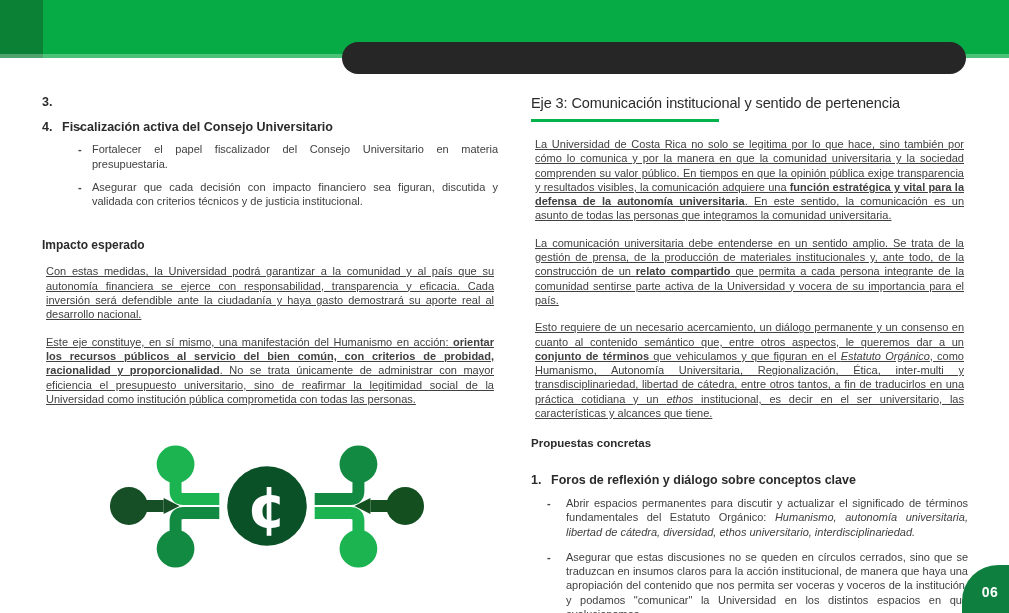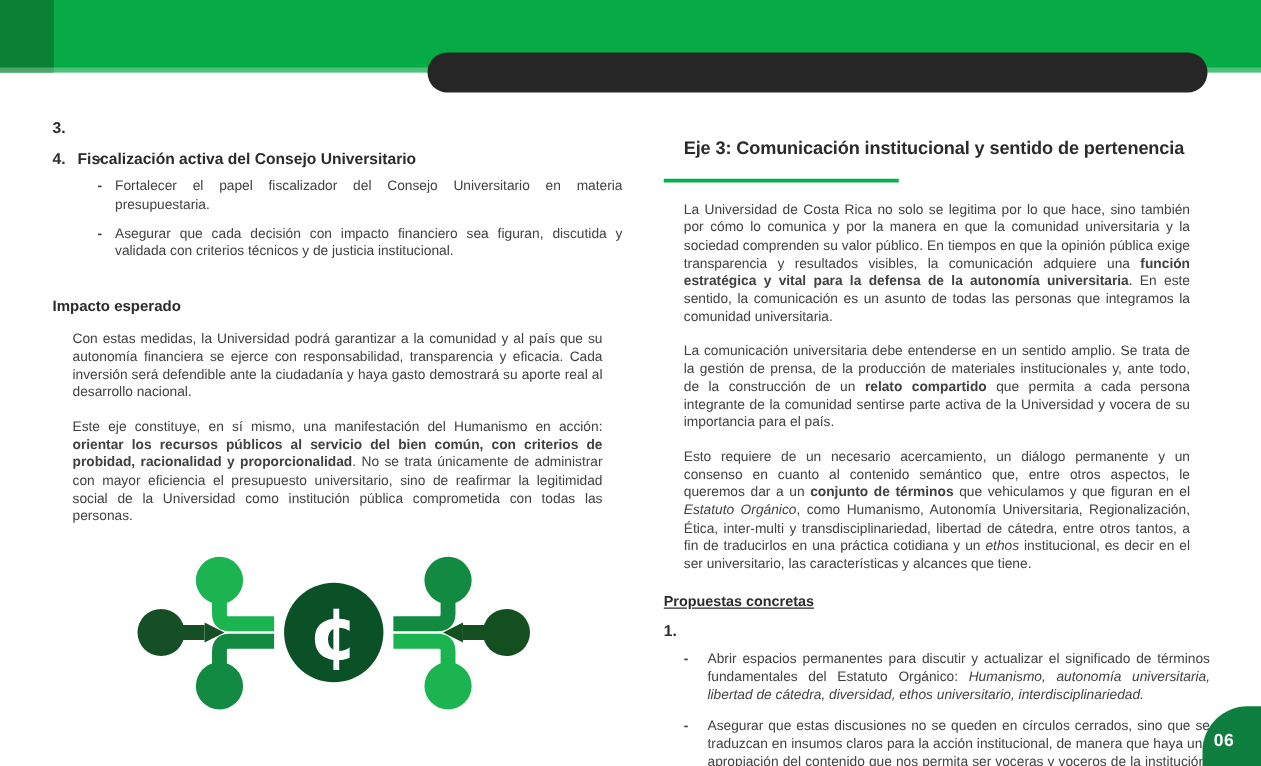--- a/index.html
+++ b/index.html
@@ -17,34 +17,34 @@
   .col-left{width:456px;}
   .col-right{width:437px;}
   .num-head{font-size:12.5px;font-weight:700;color:#2b2b2b;margin:0 0 7px 0;display:flex;line-height:1.25;}
   .num-head .num{flex:0 0 20px;}
   ul.bullets{list-style:none;margin:0 0 6px 36px;padding:0;}
   ul.bullets li{position:relative;padding-left:14px;margin:0 0 9px 0;font-size:11px;line-height:1.3;text-align:justify;}
   .dash{position:absolute;left:0;top:0;font-weight:700;}
   .col-right ul.bullets{margin-left:16px;}
   .col-right ul.bullets li{padding-left:19px;margin-bottom:11px;}
   .impact-title{font-size:12px;font-weight:700;color:#2b2b2b;margin:30px 0 12px;}
-  p.body{font-size:11px;line-height:1.3;text-align:justify;margin:0 16px 13px;}
-  h2.eje{font-size:14.5px;font-weight:700;color:#2b2b2b;margin:16px;white-space:nowrap;letter-spacing:-0.1px;}
+  p.body{font-size:11px;line-height:1.3;text-align:justify;margin:0 4px 13px;text-decoration:underline;}
+  h2.eje{font-size:14.5px;font-weight:400;color:#2b2b2b;margin:0;white-space:nowrap;letter-spacing:-0.1px;}
   .underline{width:188px;height:3px;background:#02B34B;margin:8px 0 15px;}
-  h3.proposals{font-size:11.5px;font-weight:700;color:#2b2b2b;margin:17px 0 10px;text-decoration:underline;}
+  h3.proposals{font-size:11.5px;font-weight:700;color:#2b2b2b;margin:17px 0 24px;}
   .num-item{margin-bottom:6px;}
   .b{font-weight:700;}
   .it{font-style:italic;}
   
   .colon-graphic{position:absolute;left:108px;top:444px;width:318px;height:125px;}
   
   .page-badge{
     position:absolute;right:0;bottom:0;width:47px;height:48px;background:#0E7F3E;
     border-top-left-radius:36px;color:#ffffff;font-weight:700;font-size:14px;
-    display:flex;align-items:center;justify-content:flex-start;box-sizing:border-box;
+    display:flex;align-items:center;justify-content:center;box-sizing:border-box;
     padding:6px 0 0 9px;letter-spacing:0.5px;
   }
 </style>
 </head>
 <body>
 
 <div class="page">
 
   <div class="header">
     <div class="header-accent"></div>
@@ -88,20 +88,21 @@
 
       <p class="body"><span>La Universidad de Costa Rica no solo se legitima por lo que hace, sino también por cómo lo comunica y por la manera en que la comunidad universitaria y la sociedad comprenden su valor público. En tiempos en que la opinión pública exige transparencia y resultados visibles, la comunicación adquiere una </span><span class="b">función estratégica y vital para la defensa de la autonomía universitaria</span><span>. En este sentido, la comunicación es un asunto de todas las personas que integramos la comunidad universitaria.</span></p>
       <p class="body"><span>La comunicación universitaria debe entenderse en un sentido amplio. Se trata de la gestión de prensa, de la producción de materiales institucionales y, ante todo, de la construcción de un </span><span class="b">relato compartido</span><span> que permita a cada persona integrante de la comunidad sentirse parte activa de la Universidad y vocera de su importancia para el país.</span></p>
       <p class="body"><span>Esto requiere de un necesario acercamiento, un diálogo permanente y un consenso en cuanto al contenido semántico que, entre otros aspectos, le queremos dar a un </span><span class="b">conjunto de términos</span><span> que vehiculamos y que figuran en el </span><span class="it">Estatuto Orgánico</span><span>, como Humanismo, Autonomía Universitaria, Regionalización, Ética, inter-multi y transdisciplinariedad, libertad de cátedra, entre otros tantos, a fin de traducirlos en una práctica cotidiana y un </span><span class="it">ethos</span><span> institucional, es decir en el ser universitario, las características y alcances que tiene.</span></p>
 
       <h3 class="proposals">Propuestas concretas</h3>
 
       <div class="num-item">
         <div class="num-head">
           <span class="num">1.</span>
+          <span>Foros de reflexión y diálogo sobre conceptos clave</span>
         </div>
         <ul class="bullets">
           <li><span class="dash">-</span><span><span>Abrir espacios permanentes para discutir y actualizar el significado de términos fundamentales del Estatuto Orgánico: </span><span class="it">Humanismo, autonomía universitaria, libertad de cátedra, diversidad, ethos universitario, interdisciplinariedad.</span></span></li>
           <li><span class="dash">-</span><span><span>Asegurar que estas discusiones no se queden en círculos cerrados, sino que se traduzcan en insumos claros para la acción institucional, de manera que haya una apropiación del contenido que nos permita ser voceras y voceros de la institución, y podamos "comunicar" la Universidad en los distintos espacios en que evolucionamos.</span></span></li>
         </ul>
       </div>
     </section>
   </div>
 
   <svg class="colon-graphic" viewBox="0 0 320 125" aria-hidden="true">

